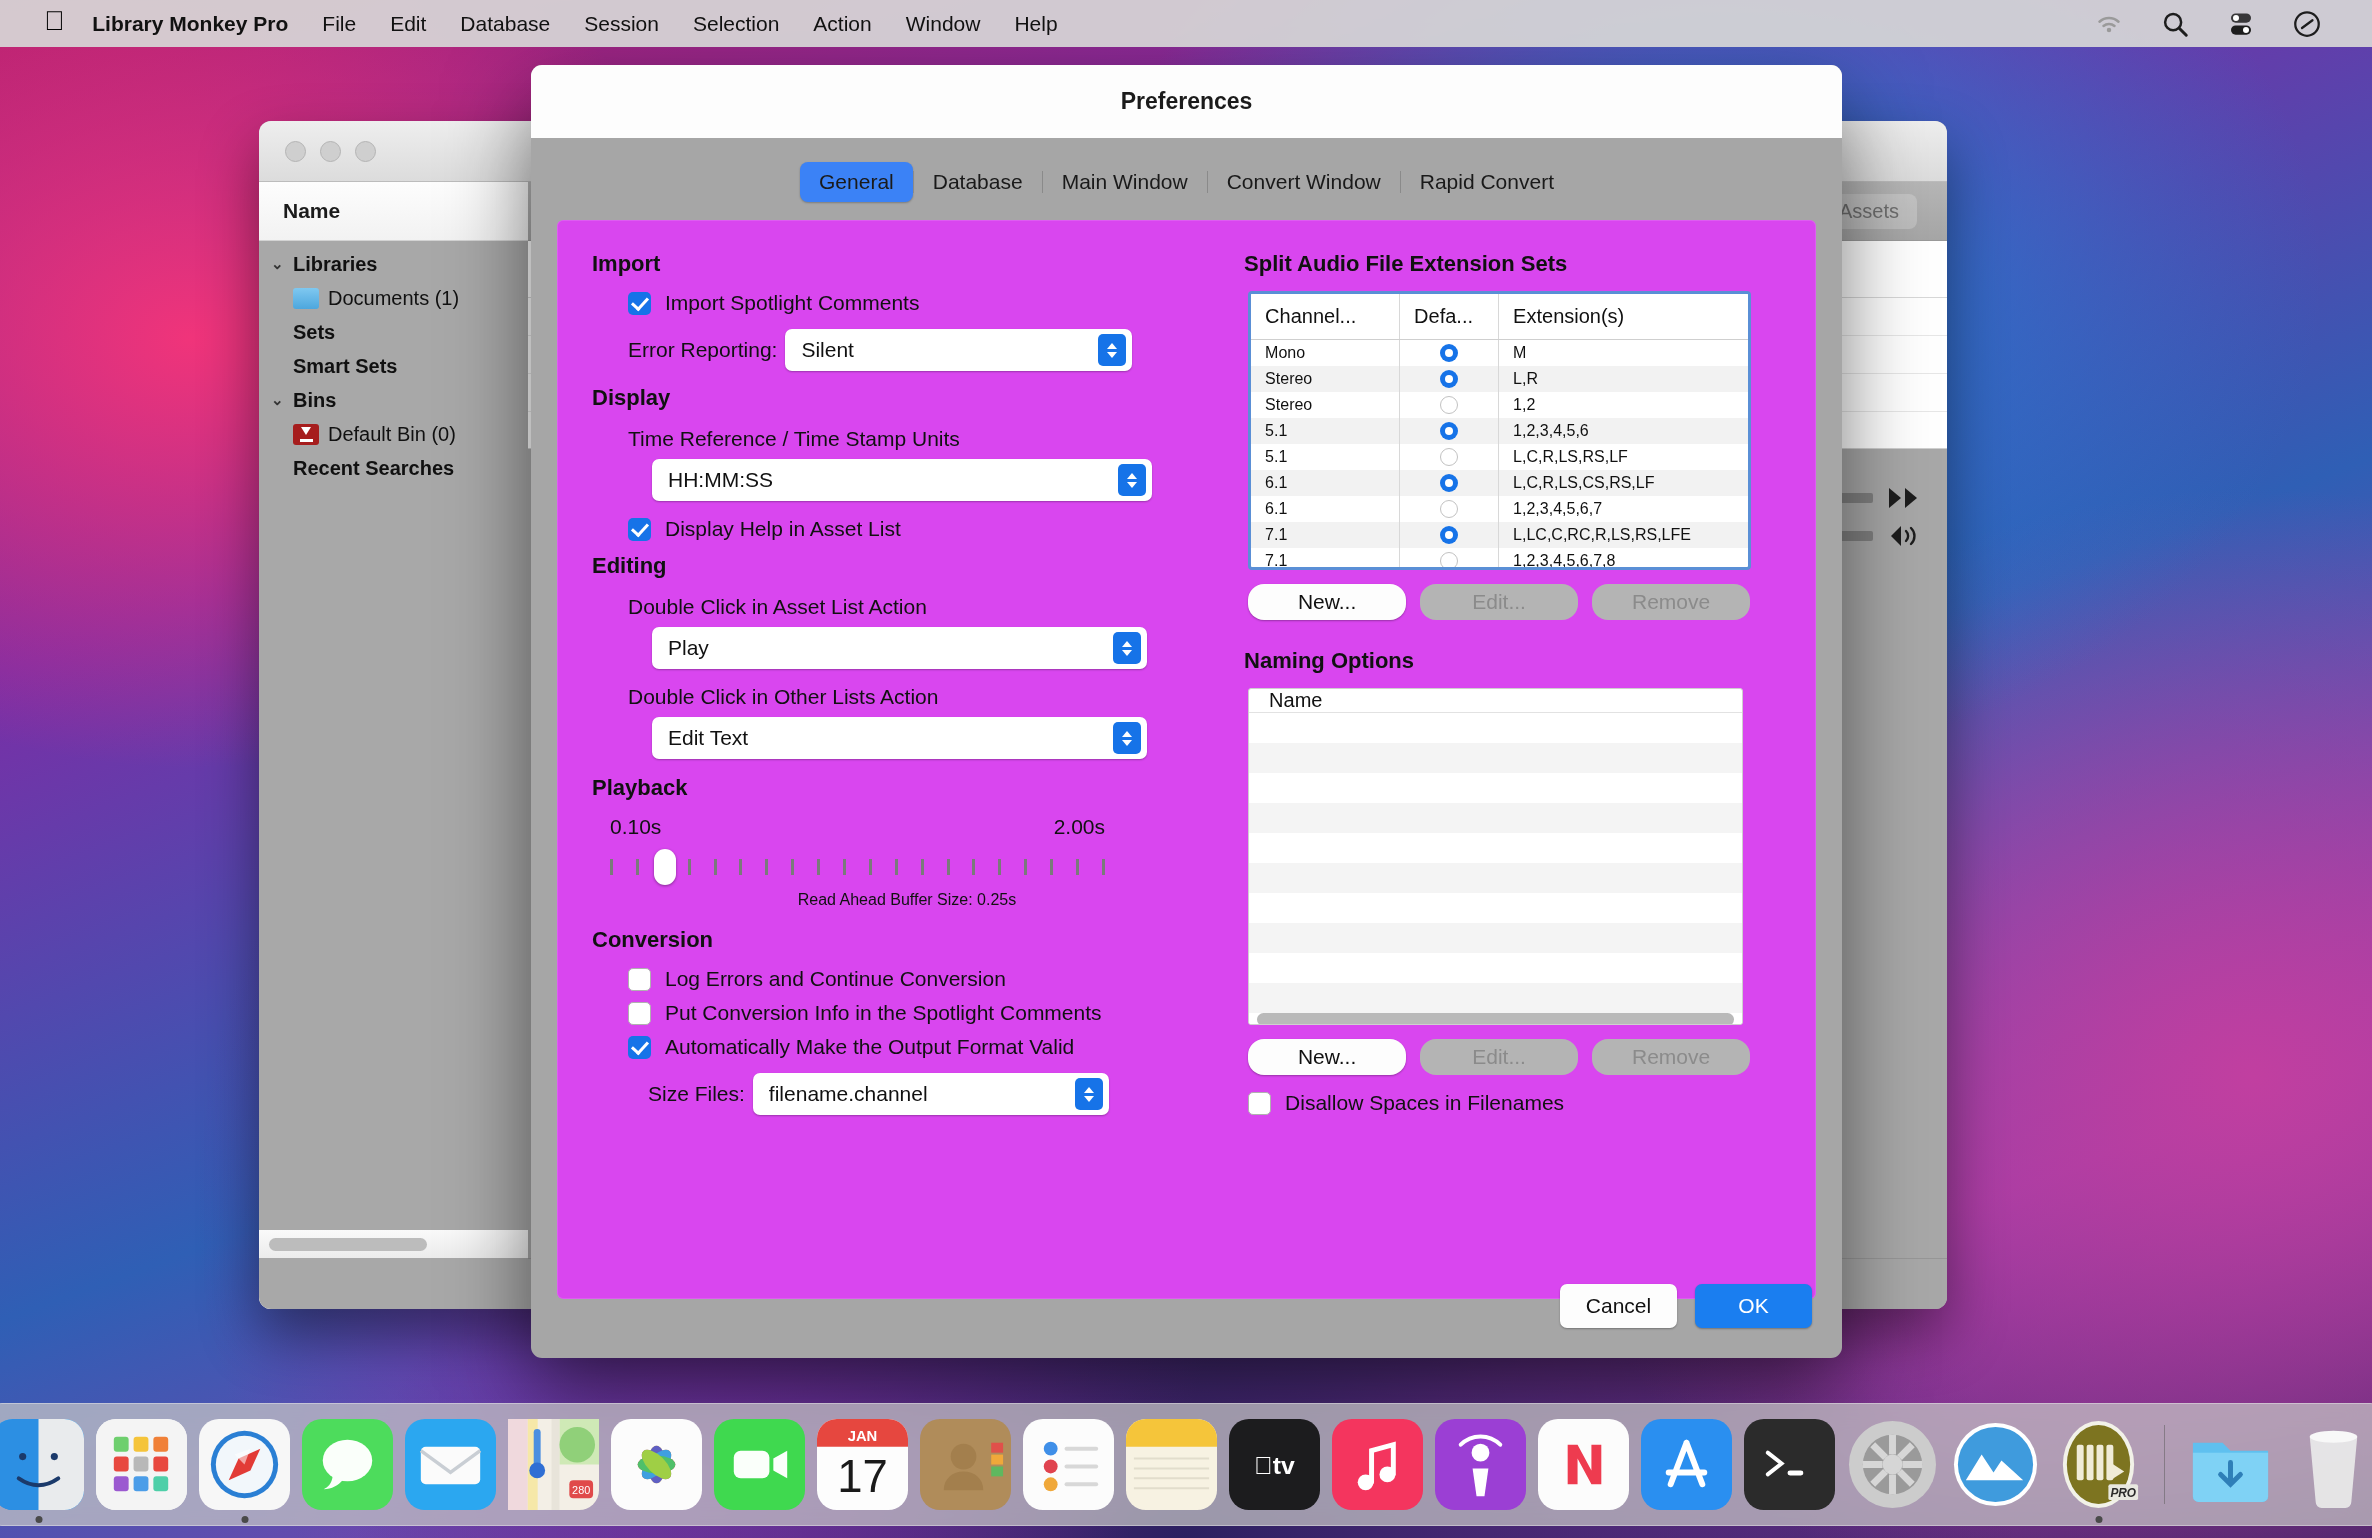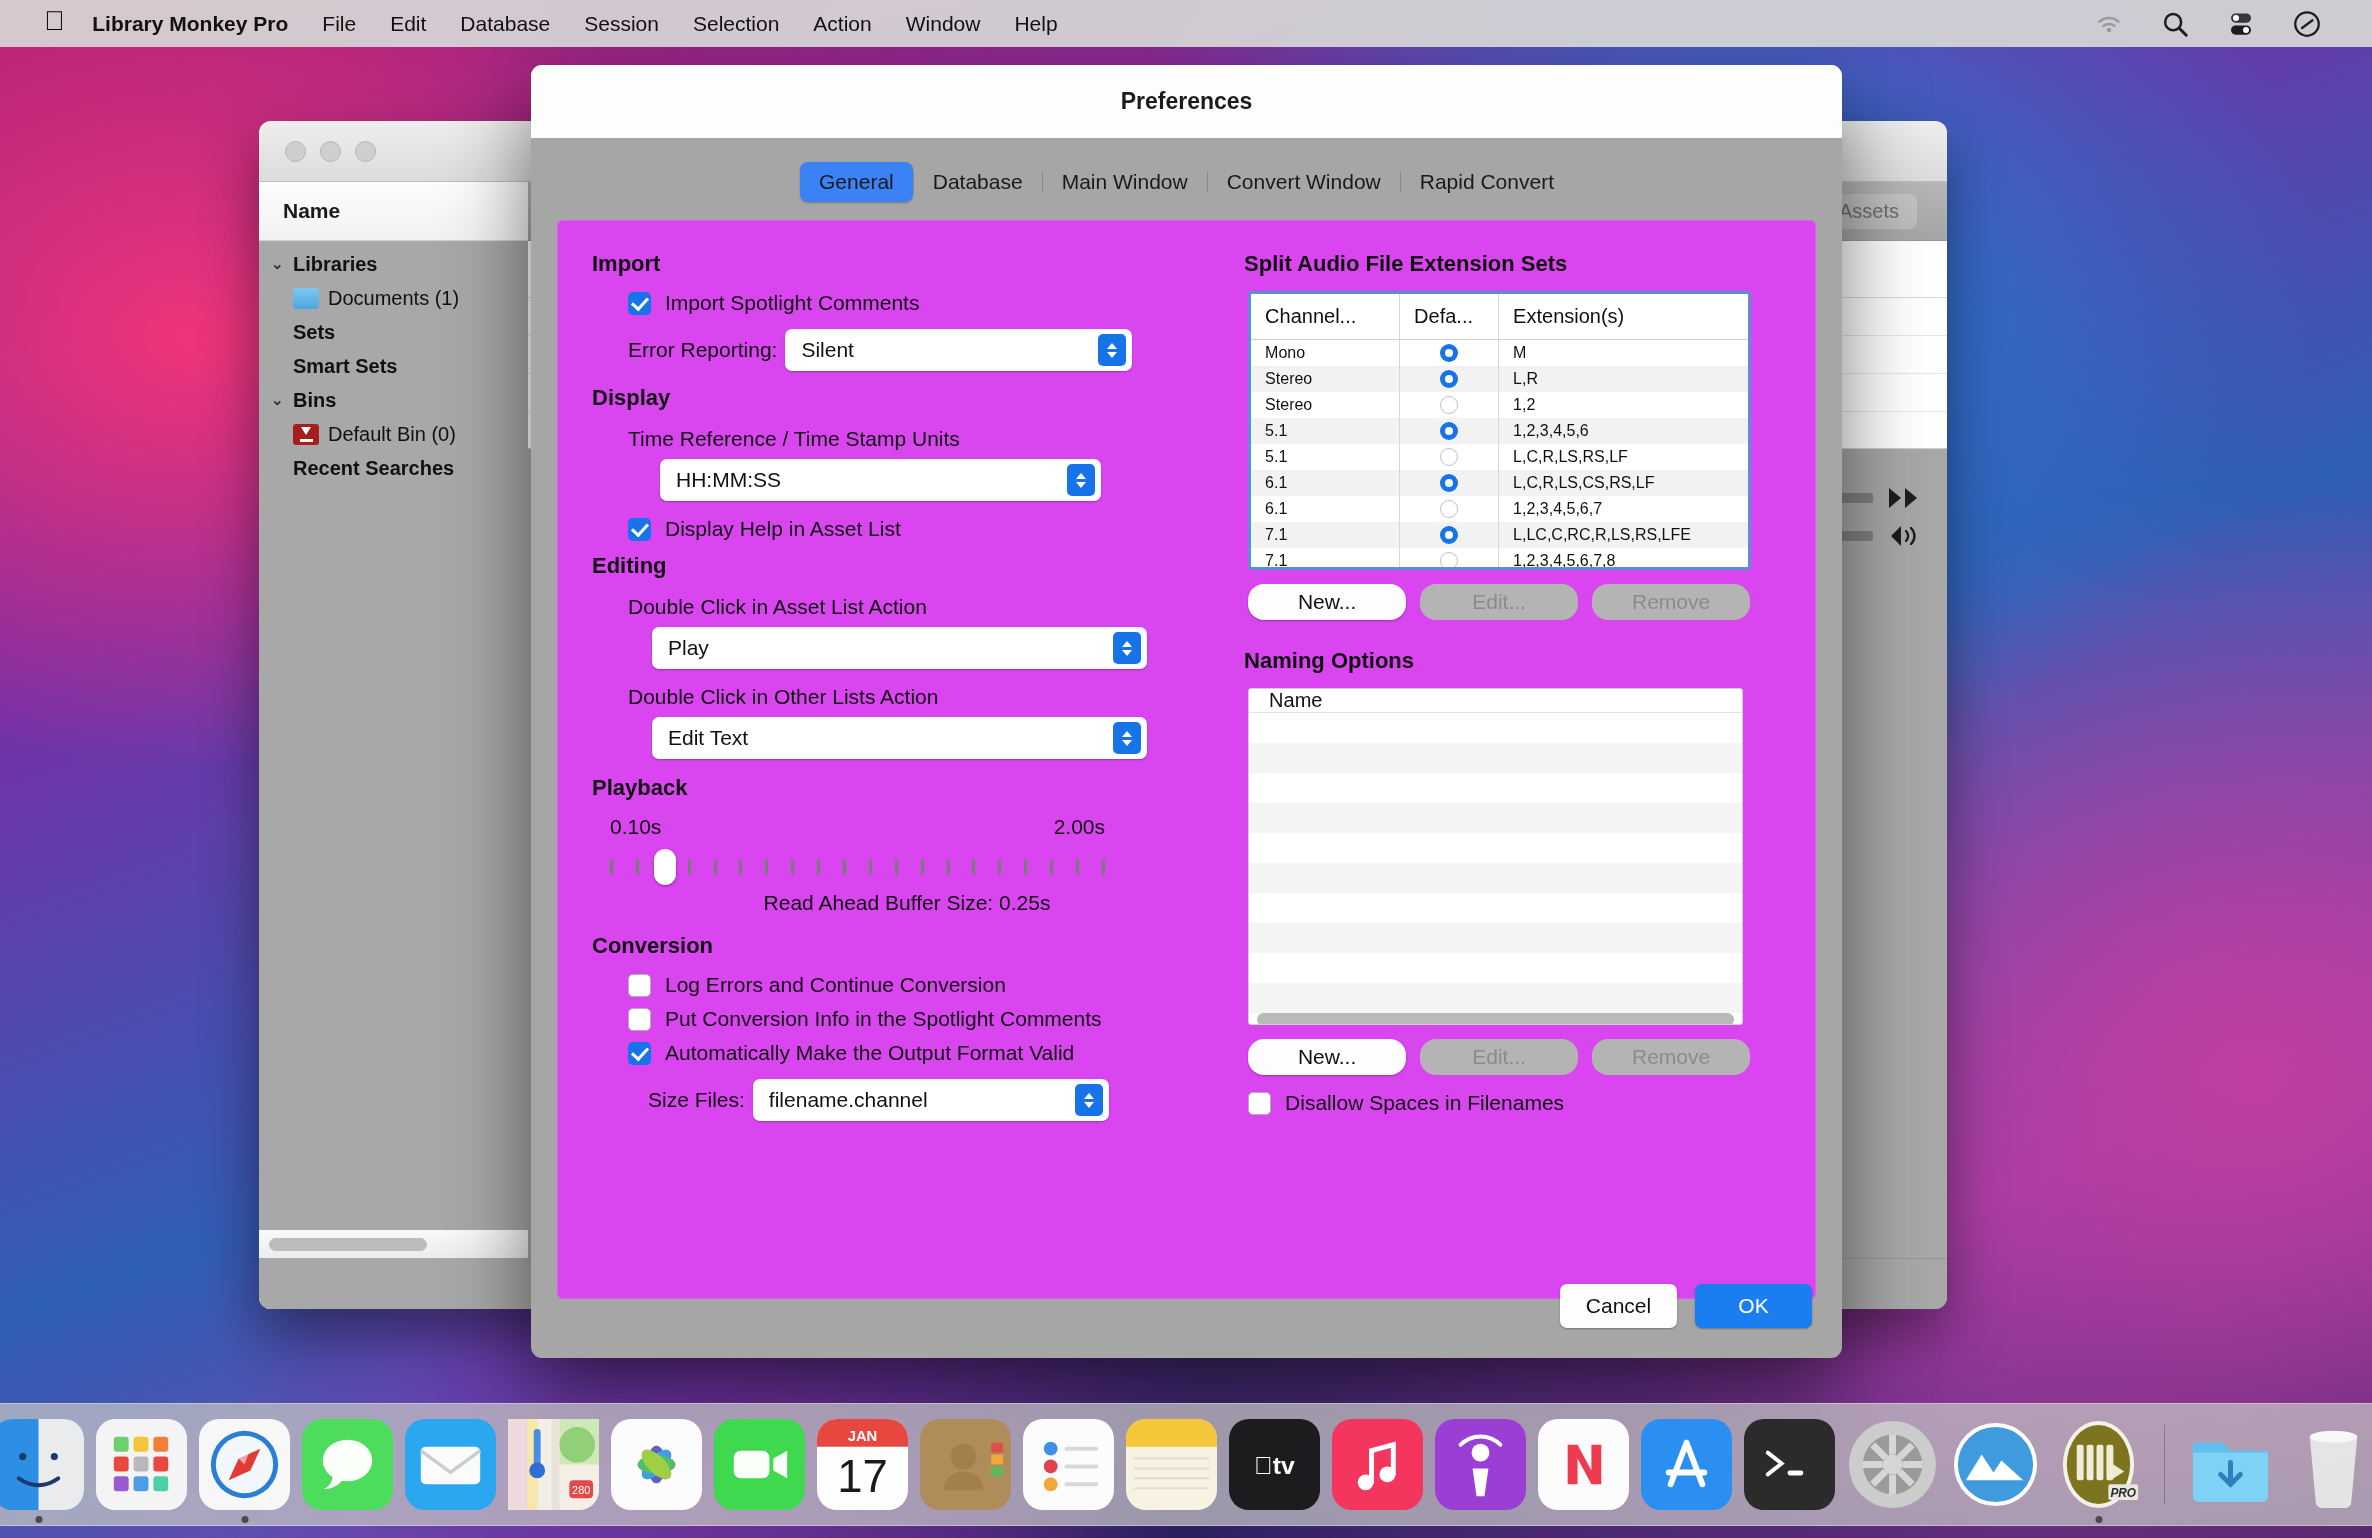--- a/index.html
+++ b/index.html
@@ -170,21 +170,21 @@
 
   .slider-wrap { padding-left: 18px; margin-top: 6px; }
   .slider-ends { display:flex; justify-content:space-between; font-size: 21px; color:#111; width: 495px; }
   .slider-track { position:relative; width: 495px; height: 34px; margin-top: 8px; }
   .ticks { position:absolute; top: 12px; left:0; width:100%; height: 16px; display:flex; justify-content:space-between; }
   .ticks i { width: 3px; height: 16px; background:#7a7a7a; display:block; }
   .knob {
     position:absolute; left: 44px; top: 2px; width: 22px; height: 36px;
     background:#fff; border-radius: 11px; box-shadow: 0 1px 3px rgba(0,0,0,0.4);
   }
-  .buf { text-align:center; font-size: 21px; color:#111; margin-top: 10px; width: 554px; padding-left:40px; }
+  .buf { text-align:center; font-size: 16px; color:#111; margin-top: 10px; width: 554px; padding-left:40px; }
 
   
   .tablebox {
     background:#fff; border: 3px solid #5a8fd6; border-radius: 4px;
     width: 503px; height: 279px; overflow:hidden; margin-left: 4px;
   }
   .th { display:flex; height: 46px; background:#fff; border-bottom:1px solid #cfcfcf; }
   .th > div { font-size: 20px; color:#111; display:flex; align-items:center; padding-left: 14px; }
   .c1 { width: 149px; border-right:1px solid #d8d8d8; }
   .c2 { width: 99px; border-right:1px solid #d8d8d8; }
@@ -394,21 +394,21 @@
                 <i class="up"></i>
                 <i class="dn"></i>
               </span>
           </div>
         </div>
       </div>
 
       <div class="sect-h">Display</div>
       <div class="indent">
         <div class="plabel">Time Reference / Time Stamp Units</div>
-        <div class="popup" style="width:441px;margin-left:32px">
+        <div class="popup" style="width:500px;margin-left:24px">
           <span>HH:MM:SS</span>
           <span class="stepper">
               <i class="up"></i>
               <i class="dn"></i>
             </span>
         </div>
         <div class="cbrow" style="margin-top:16px">
           <span class="cb on"></span>
           <span class="cblabel">Display Help in Asset List</span>
         </div>

